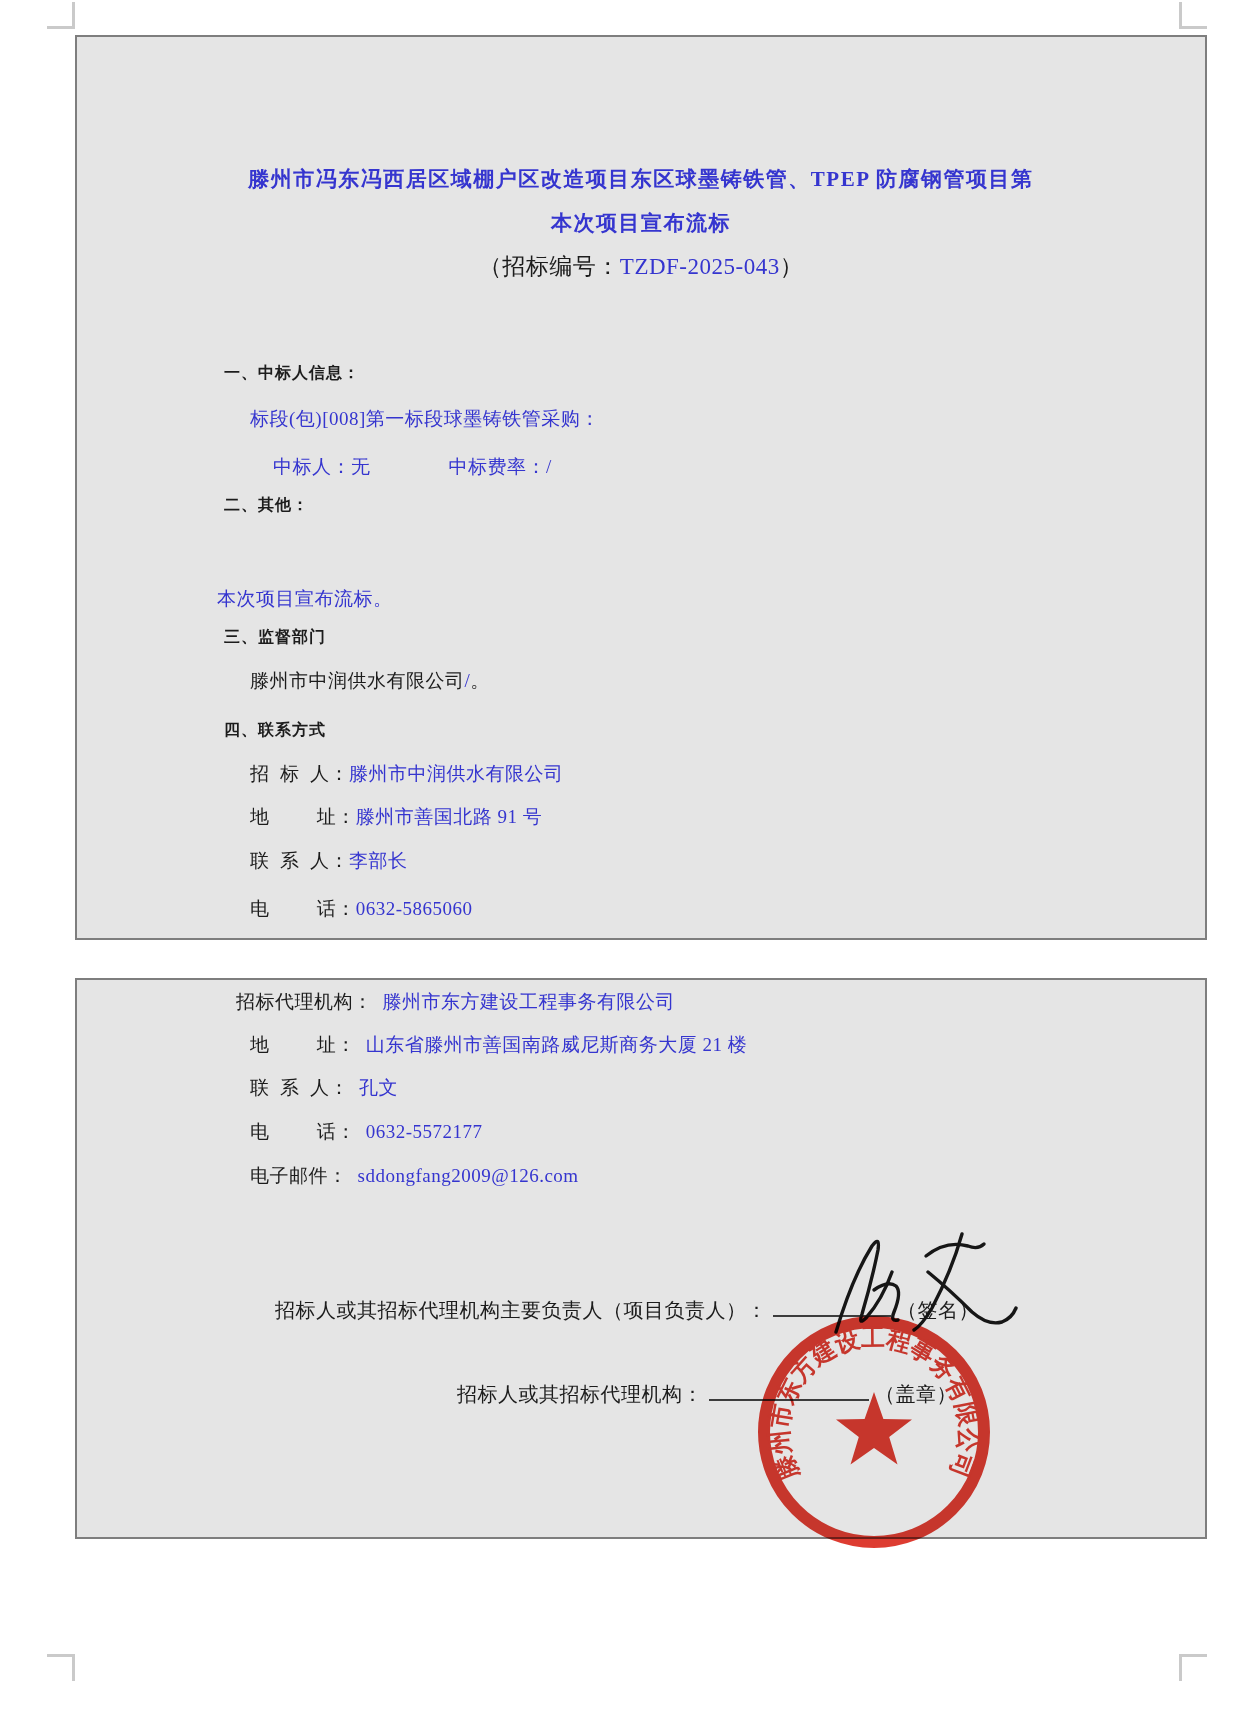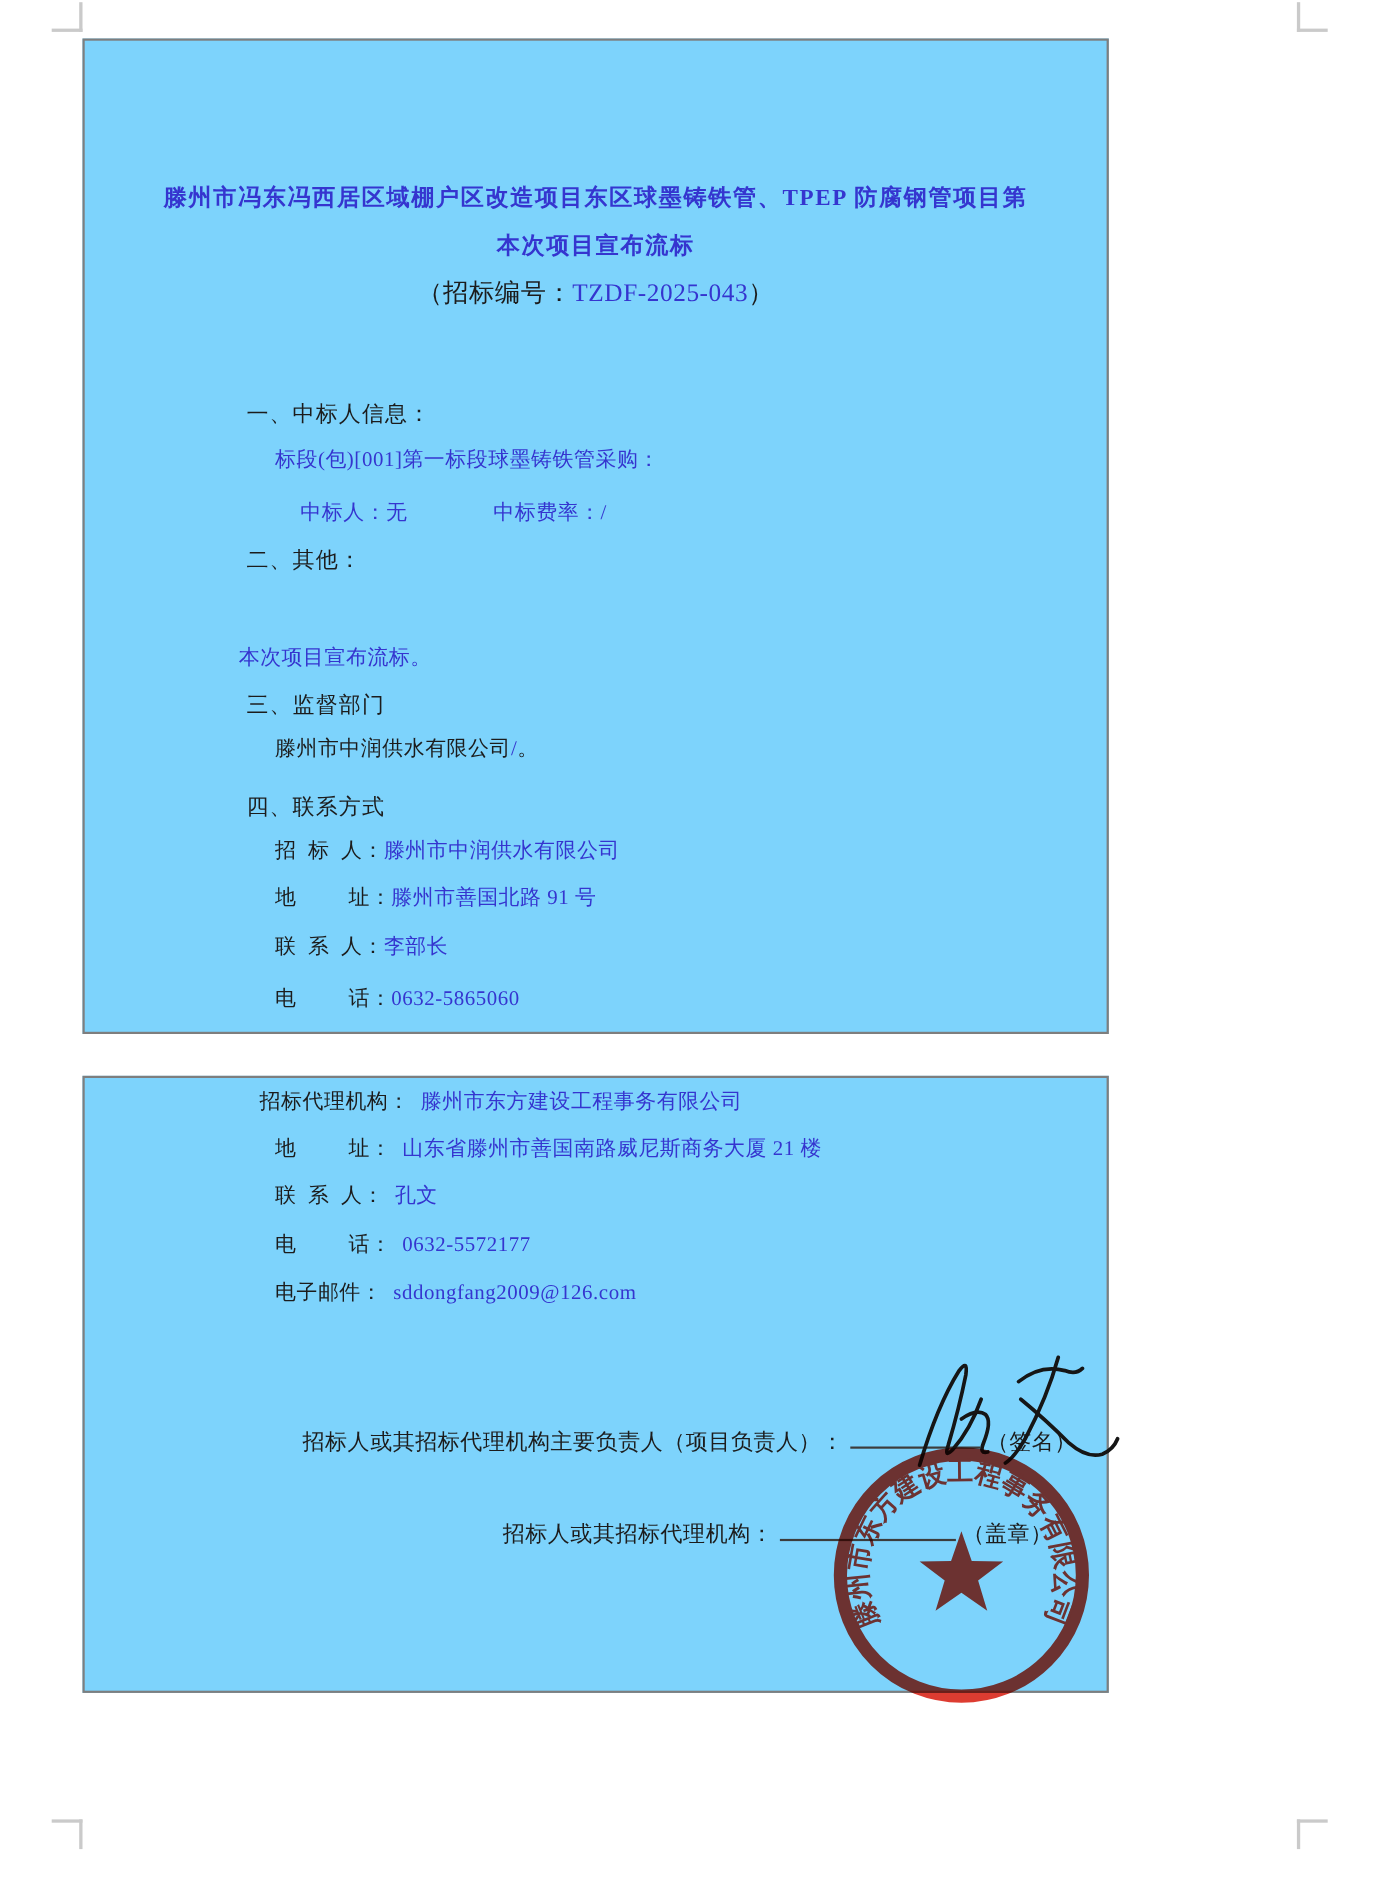--- a/index.html
+++ b/index.html
@@ -2,29 +2,29 @@
 <html><head>
 <meta charset="utf-8">
 <style>
   html,body{margin:0;padding:0}
   body{
     width:1256px;height:1729px;position:relative;background:#ffffff;
     font-family:"Liberation Serif","DejaVu Serif",serif;color:#1c1c1c;
     overflow:hidden;
   }
   .page{
-    position:absolute;left:75px;width:933px;background:#7dd3fc;
+    position:absolute;left:75px;width:1132px;background:#e5e5e5;
     border:2px solid #7e7e7e;box-sizing:border-box;
   }
   #page1{top:35px;height:905px}
   #page2{top:978px;height:561px}
   .abs{position:absolute}
   .center{left:0;width:100%;text-align:center}
   .title{font-size:21px;font-weight:bold;letter-spacing:1.5px;color:#3535cf}
-  .heading{font-size:20px;font-weight:normal;letter-spacing:1px;color:#1c1c1c}
+  .heading{font-size:16px;font-weight:bold;letter-spacing:1px;color:#1c1c1c}
   .body-text{font-size:19px;letter-spacing:.5px;line-height:1.25}
   .sig-text{font-size:20px;letter-spacing:.5px}
   .blue{color:#3535cf}
   .black{color:#1c1c1c}
   .label{white-space:pre;color:#1c1c1c}
   .val{color:#3535cf}
   #page2 .contact-row .val{margin-left:10px}
   .underline-blank{
     display:inline-block;border-bottom:2px solid #3c3c3c;
     height:20px;vertical-align:baseline;margin:0 6px;
@@ -46,21 +46,21 @@
 <div class="crop br"></div>
 
 <div class="page" id="page1">
   <div class="abs center title" style="top:128px">滕州市冯东冯西居区域棚户区改造项目东区球墨铸铁管、TPEP 防腐钢管项目第</div>
   <div class="abs center title" style="top:172px">本次项目宣布流标</div>
   <div class="abs center body-text" style="top:216px;font-size:23px">
     <span class="black">（招标编号：</span><span class="blue">TZDF-2025-043</span><span class="black">）</span>
   </div>
 
   <div class="abs heading" style="left:147px;top:326px">一、中标人信息：</div>
-  <div class="abs body-text blue" style="left:173px;top:370px">标段(包)[001]第一标段球墨铸铁管采购：</div>
+  <div class="abs body-text blue" style="left:173px;top:370px">标段(包)[008]第一标段球墨铸铁管采购：</div>
   <div class="abs body-text blue" style="left:196px;top:418px;white-space:pre">中标人：无　　　　中标费率：/</div>
 
   <div class="abs heading" style="left:147px;top:458px">二、其他：</div>
   <div class="abs body-text blue" style="left:140px;top:550px">本次项目宣布流标。</div>
 
   <div class="abs heading" style="left:147px;top:590px">三、监督部门</div>
   <div class="abs body-text" style="left:173px;top:632px">
     <span class="black">滕州市中润供水有限公司</span><span class="blue">/</span><span class="black">。</span>
   </div>
 

